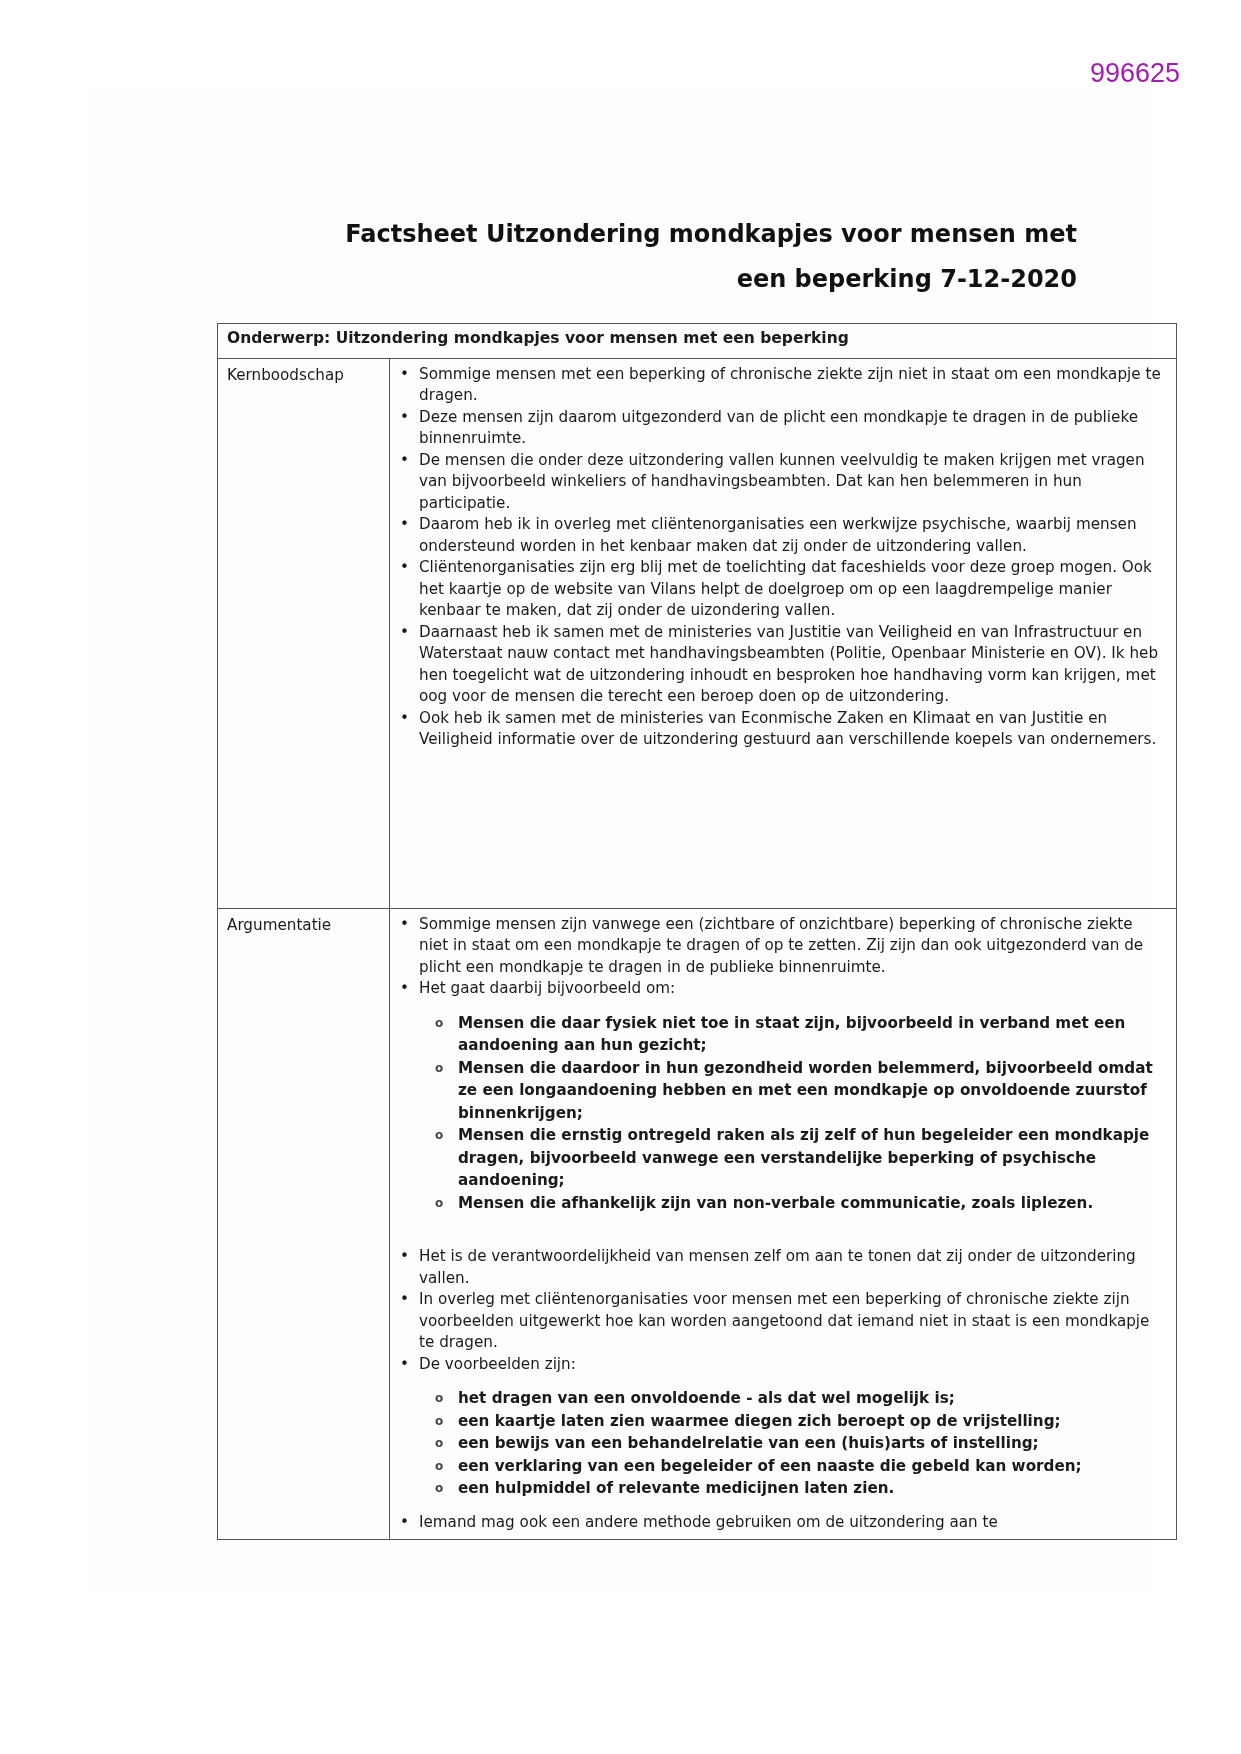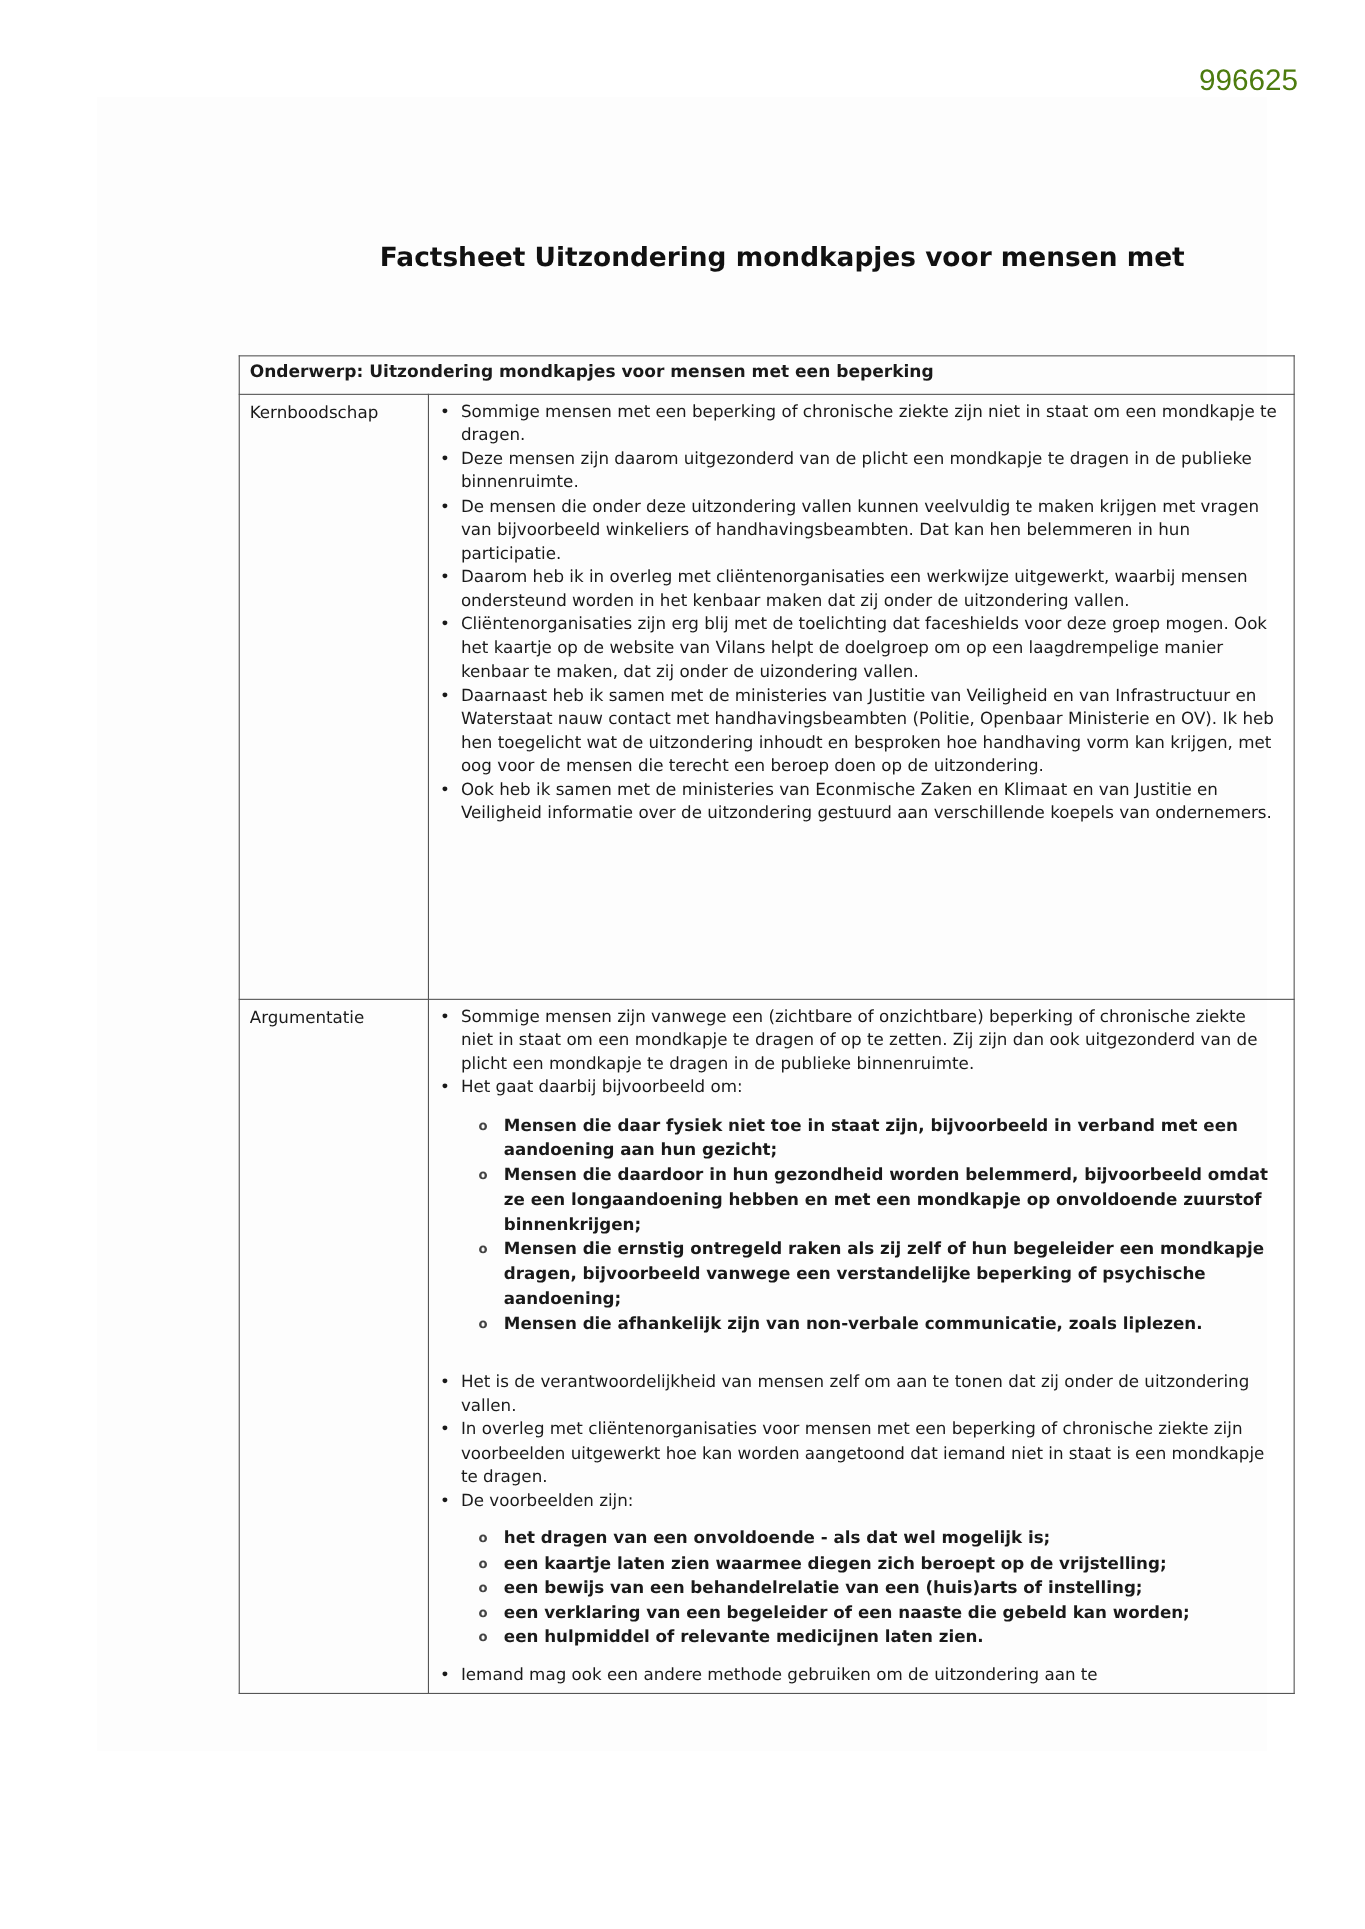--- a/index.html
+++ b/index.html
@@ -6,21 +6,21 @@
   body {
     width:1241px; height:1754px; background:#ffffff; position:relative; overflow:hidden;
     font-family:"DejaVu Sans","Liberation Sans",sans-serif; color:#1a1a1a;
   }
   .scan-area {
     position:absolute; left:88px; top:88px; width:1064px; height:1504px;
     background:#fdfdfd;
   }
   .doc-id {
     position:absolute; left:1090px; top:58px;
-    font-family:"Liberation Sans",sans-serif; font-size:27px; color:#4d7c0f;
+    font-family:"Liberation Sans",sans-serif; font-size:27px; color:#a21caf;
   }
   .title {
     position:absolute; left:217px; top:212px; width:860px;
     font-family:"DejaVu Sans",sans-serif; font-weight:bold; font-size:24px;
     line-height:45px; color:#111; margin:0;text-align:right;
   }
   table.fact {
     position:absolute; left:217px; top:323px; width:960px;
     border-collapse:collapse; font-size:15.2px; line-height:21.5px;
   }
@@ -48,35 +48,36 @@
 </style>
 </head>
 <body>
 
 <div class="scan-area"></div>
 
 <div class="doc-id">996625</div>
 
 <h1 class="title">
   <span>Factsheet Uitzondering mondkapjes voor mensen met</span><br>
+  <span>een beperking 7-12-2020</span>
 </h1>
 
 <table class="fact">
   <tbody>
       <tr>
     <th class="subject" colspan="2">Onderwerp: Uitzondering mondkapjes voor mensen met een beperking</th>
   </tr>
   <tr>
     <td class="label kern-cell">Kernboodschap</td>
     <td class="content">
       <ul class="bullets">
         <li>Sommige mensen met een beperking of chronische ziekte zijn niet in staat om een mondkapje te dragen.</li>
         <li>Deze mensen zijn daarom uitgezonderd van de plicht een mondkapje te dragen in de publieke binnenruimte.</li>
         <li>De mensen die onder deze uitzondering vallen kunnen veelvuldig te maken krijgen met vragen van bijvoorbeeld winkeliers of handhavingsbeambten. Dat kan hen belemmeren in hun participatie.</li>
-        <li>Daarom heb ik in overleg met cliëntenorganisaties een werkwijze uitgewerkt, waarbij mensen ondersteund worden in het kenbaar maken dat zij onder de uitzondering vallen.</li>
+        <li>Daarom heb ik in overleg met cliëntenorganisaties een werkwijze psychische, waarbij mensen ondersteund worden in het kenbaar maken dat zij onder de uitzondering vallen.</li>
         <li>Cliëntenorganisaties zijn erg blij met de toelichting dat faceshields voor deze groep mogen. Ook het kaartje op de website van Vilans helpt de doelgroep om op een laagdrempelige manier kenbaar te maken, dat zij onder de uizondering vallen.</li>
         <li>Daarnaast heb ik samen met de ministeries van Justitie van Veiligheid en van Infrastructuur en Waterstaat nauw contact met handhavingsbeambten (Politie, Openbaar Ministerie en OV). Ik heb hen toegelicht wat de uitzondering inhoudt en besproken hoe handhaving vorm kan krijgen, met oog voor de mensen die terecht een beroep doen op de uitzondering.</li>
         <li>Ook heb ik samen met de ministeries van Econmische Zaken en Klimaat en van Justitie en Veiligheid informatie over de uitzondering gestuurd aan verschillende koepels van ondernemers.</li>
       </ul>
     </td>
   </tr>
   <tr>
     <td class="label arg-cell">Argumentatie</td>
     <td class="content">
       <ul class="bullets">

